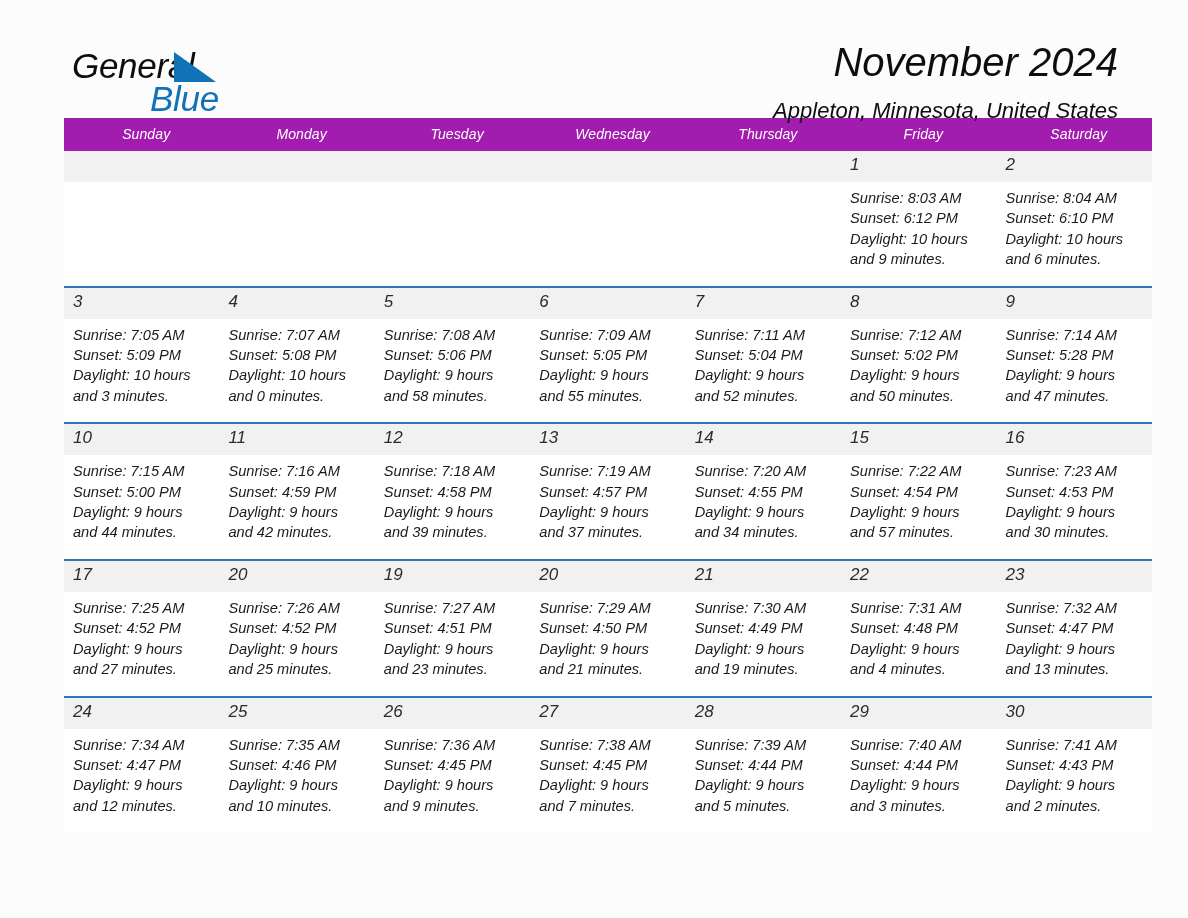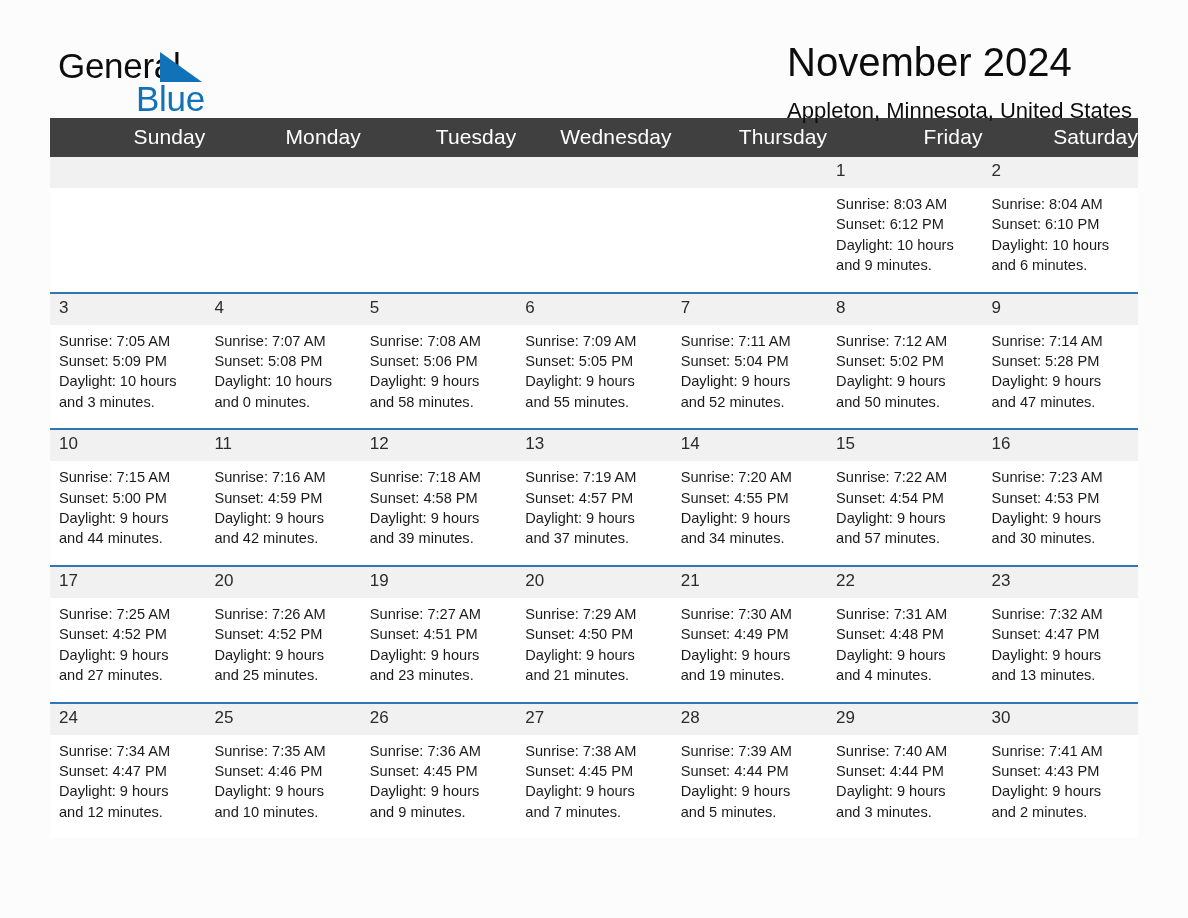--- a/index.html
+++ b/index.html
@@ -13,21 +13,22 @@
     height: 918px;
     font-family: "Liberation Sans", sans-serif;
     color: #1a1a1a;
     overflow: hidden;
   }
   .page {
     position: relative;
     width: 1188px;
     height: 918px;
     box-sizing: border-box;
-    padding: 0 50px;
+    padding: 0 64px;
+    font-style: italic;
   }
 
   
   .topbar {
     position: relative;
     height: 118px;
   }
   .logo {
     position: absolute;
     left: 8px;
@@ -60,20 +61,21 @@
     top: 33px;
     font-size: 35px;
     letter-spacing: -0.3px;
     color: #1272b8;
     line-height: 1;
   }
   .title-block {
     position: absolute;
     right: 6px;
     top: 40px;
+    text-align: right;
   }
   .cal-title {
     font-size: 40px;
     font-weight: normal;
     color: #0d0d0d;
     line-height: 1.12;
     white-space: nowrap;
   }
   .cal-subtitle {
     margin-top: 14px;
@@ -84,25 +86,25 @@
     white-space: nowrap;
   }
 
   
   .cal {
     width: 1088px;
     border-collapse: collapse;
     table-layout: fixed;
   }
   .cal th {
-    background: #404040;
+    background: #a21caf;
     color: #ffffff;
-    font-size: 21px;
+    font-size: 14px;
     font-weight: normal;
-    text-align: right;
+    text-align: center;
     padding: 7px 0 8px 9px;
     height: 18px;
     letter-spacing: 0.1px;
   }
   .cal td {
     vertical-align: top;
     padding: 0;
     width: 155.4px;
     border-top: 2px solid #3075b4;
     background: #ffffff;

